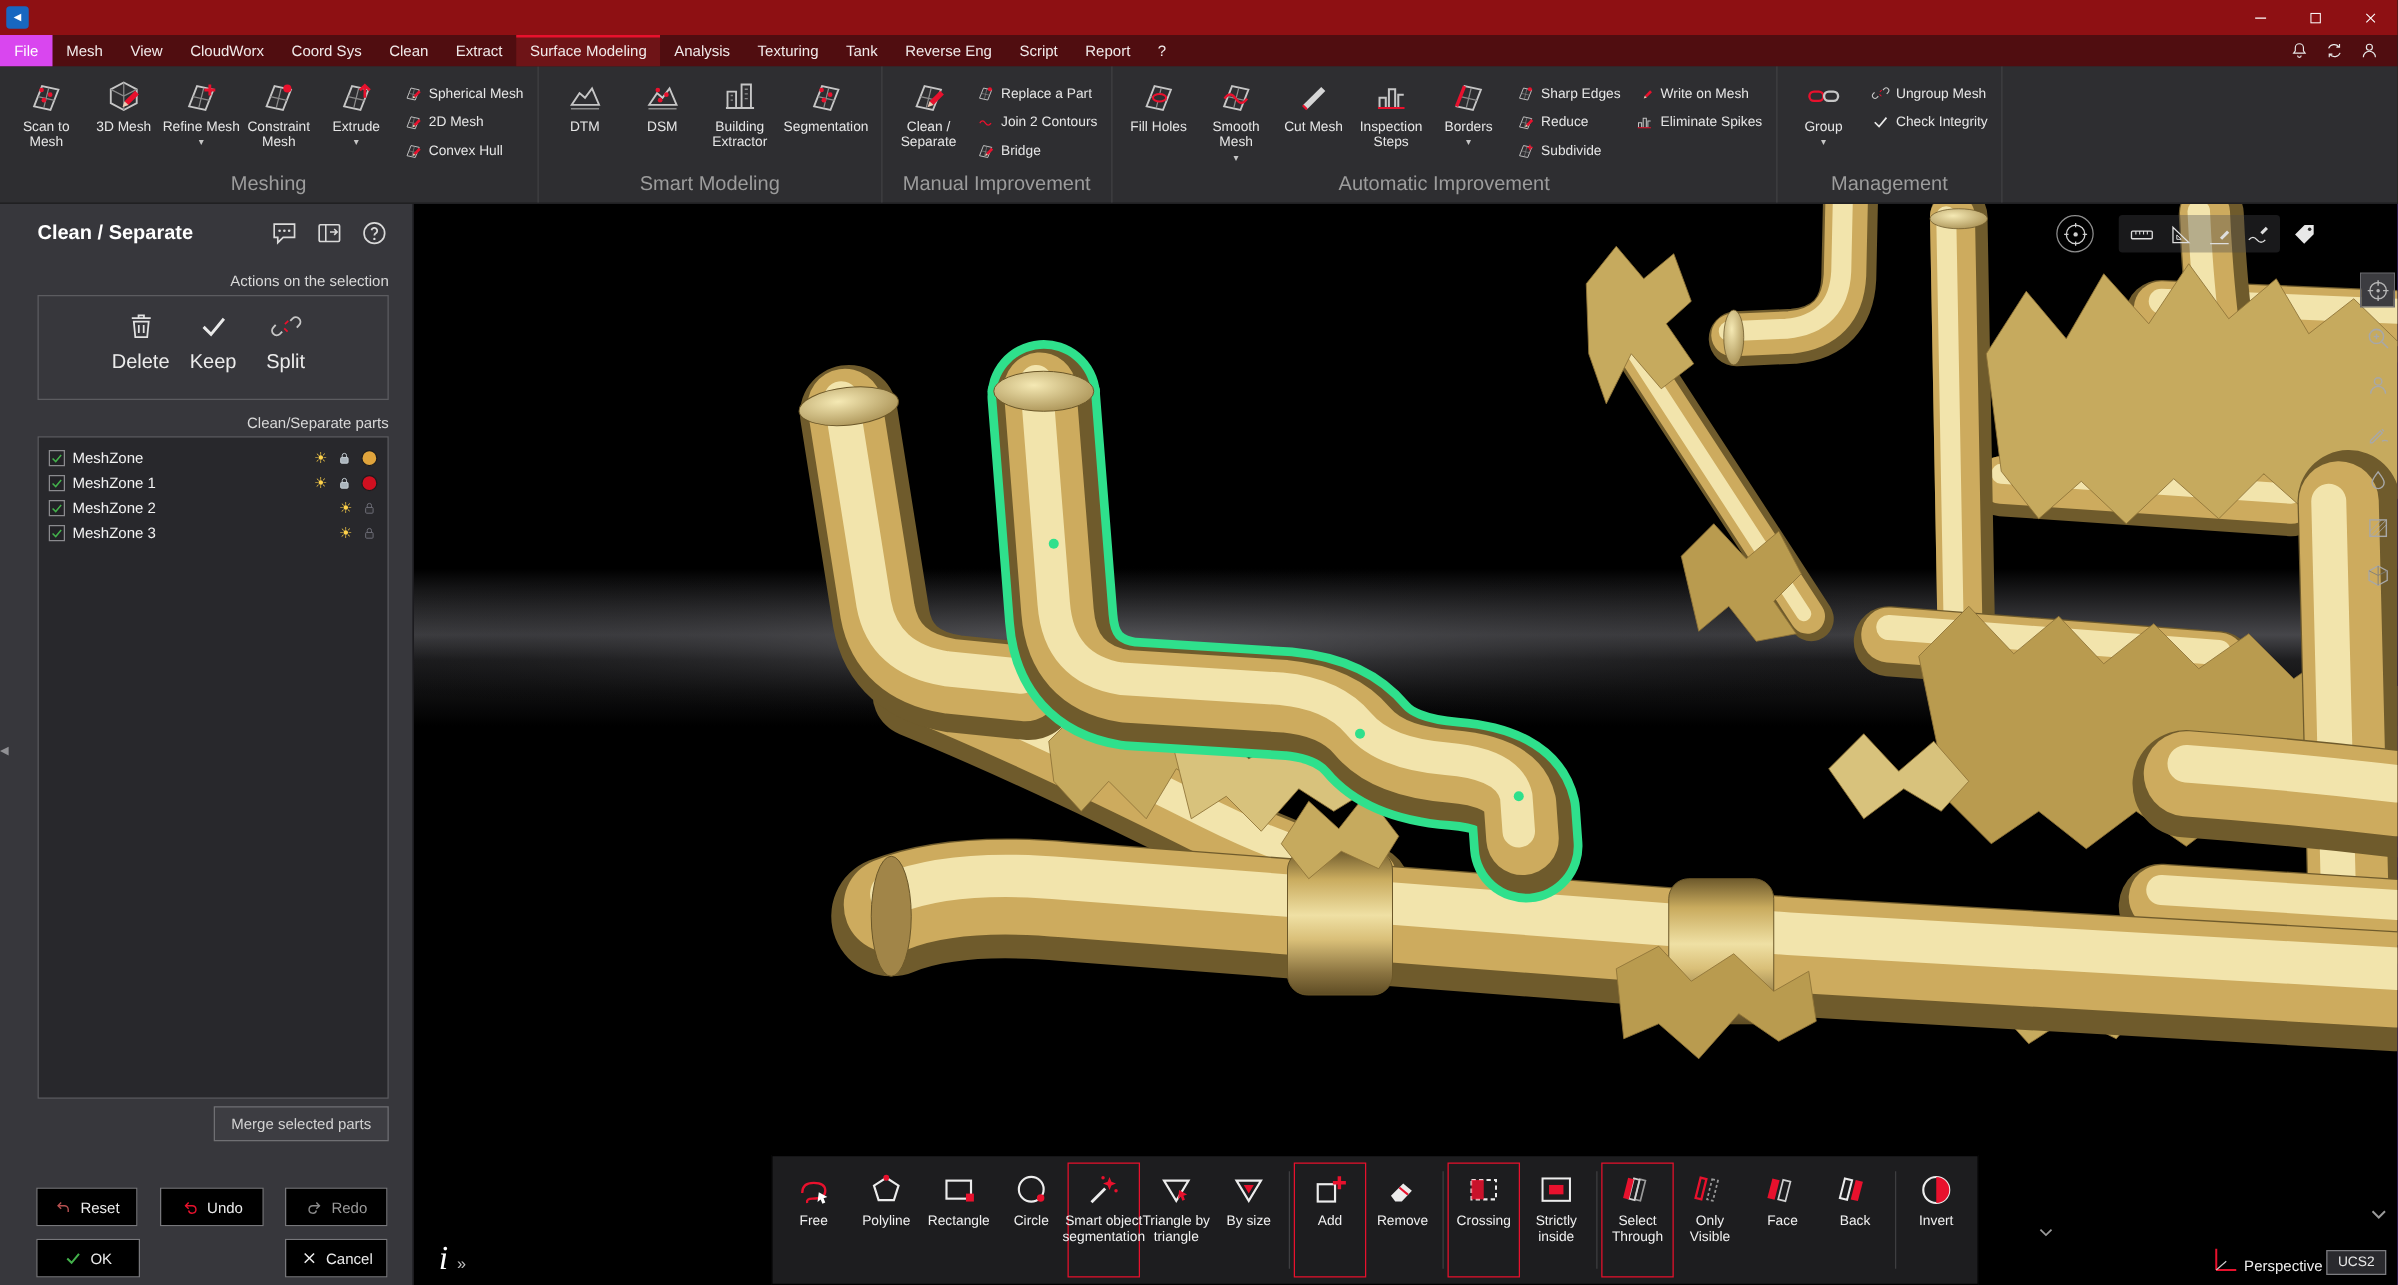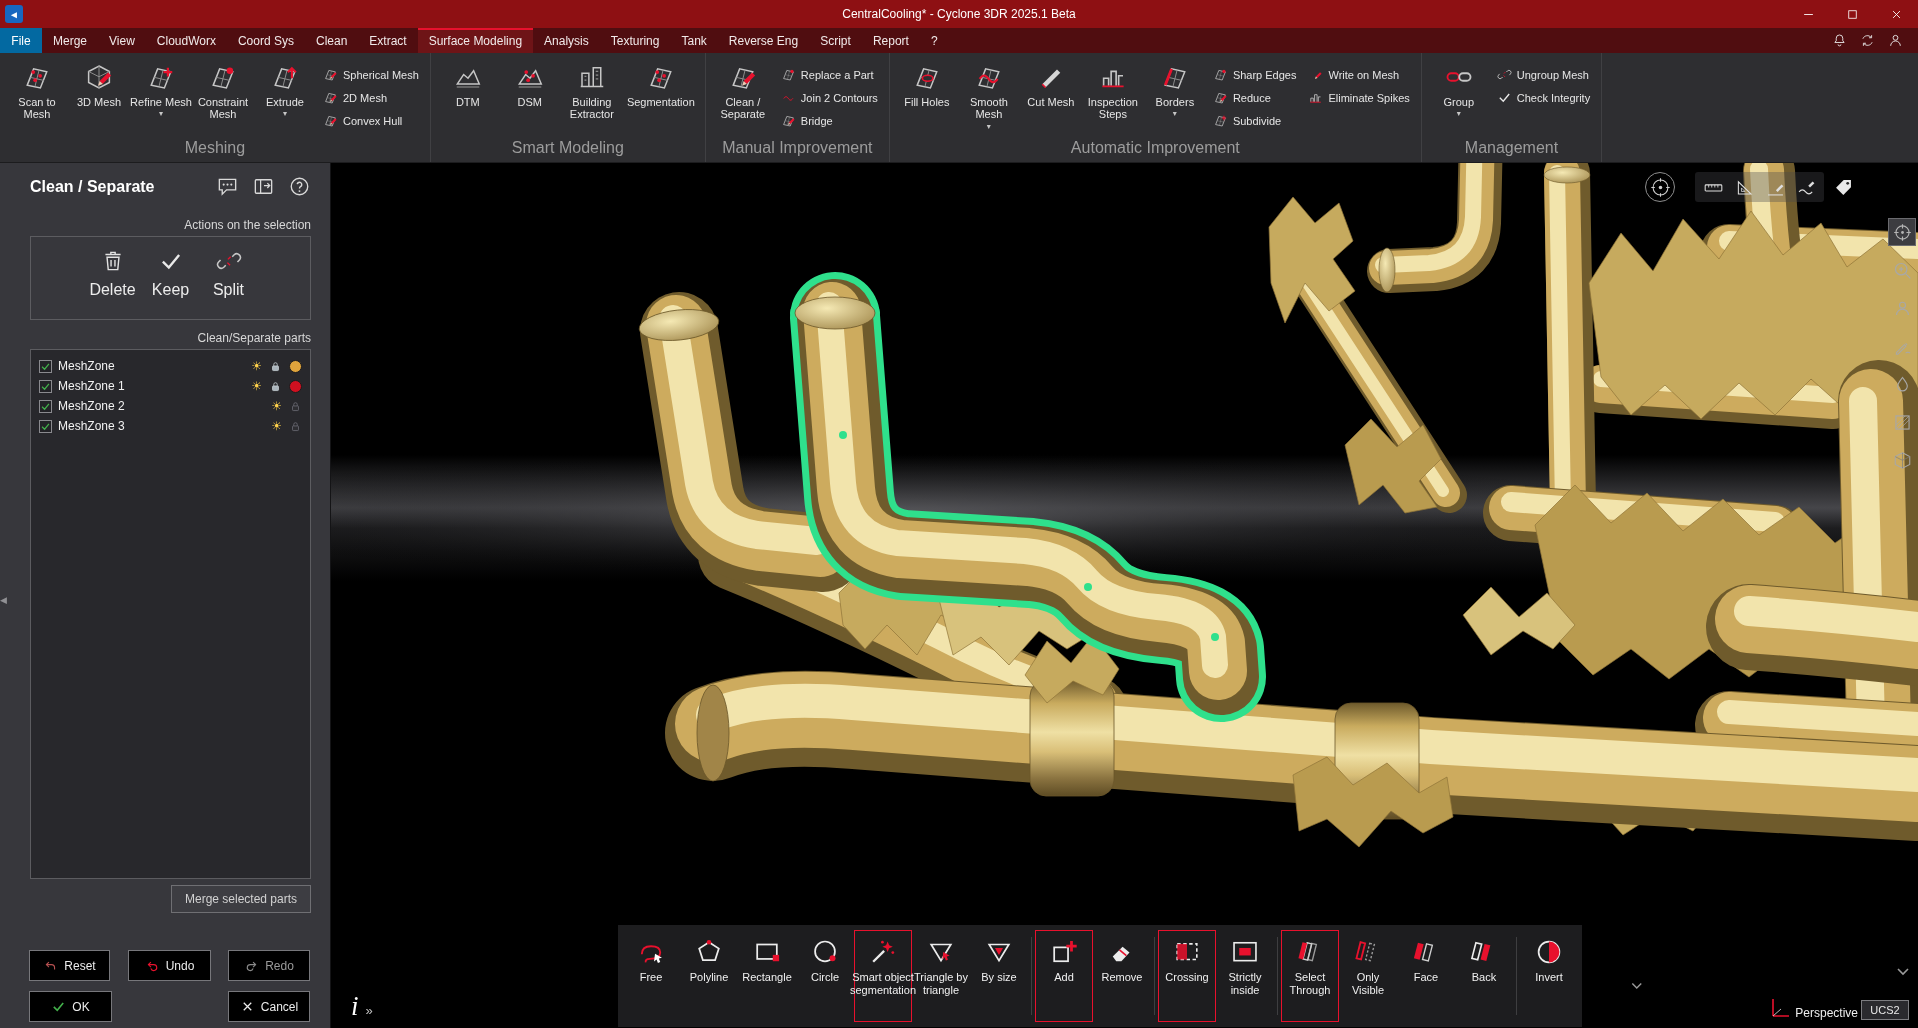--- a/index.html
+++ b/index.html
@@ -11,21 +11,21 @@
   
   .titlebar{position:absolute;left:0;top:0;width:100%;height:28px;background:#8e1013;display:flex;align-items:center;z-index:30}
   .app-icon{width:18px;height:18px;margin-left:5px;background:#1867c0;border-radius:3px;display:flex;align-items:center;justify-content:center;color:#fff;font-size:10px}
   .wtitle{position:absolute;left:0;right:0;text-align:center;font-size:12px;color:#fff;pointer-events:none}
   .win-controls{margin-left:auto;display:flex;height:100%;position:relative;z-index:2}
   .win-btn{width:44px;height:100%;display:flex;align-items:center;justify-content:center}
   .win-btn svg{width:15px;height:15px}
 
   
   .menubar{position:absolute;top:28px;left:0;width:100%;height:25px;background:#500d10;display:flex;align-items:stretch;z-index:30}
-  .file-btn{width:42px;background:#0369a1;color:#fff;font-size:12px;display:flex;align-items:center;justify-content:center}
+  .file-btn{width:42px;background:#d946ef;color:#fff;font-size:12px;display:flex;align-items:center;justify-content:center}
   .mtab{padding:0 11px;font-size:12px;color:#f1eaea;display:flex;align-items:center;white-space:nowrap}
   .mtab.sel{background:#6e1417;box-shadow:inset 0 2px 0 #e8112d}
   .menubar-right{margin-left:auto;display:flex;align-items:center;gap:11px;padding-right:14px}
   .mb-ic{width:17px;height:17px}
 
   
   .ribbon{position:absolute;top:53px;left:0;width:100%;height:110px;background:#2e2e31;border-bottom:1px solid #1c1c1e;display:flex;z-index:25}
   .rgroup{display:flex;flex-direction:column;border-right:1px solid #404043}
   .ritems{flex:1;display:flex;align-items:flex-start;padding:5px 6px 0}
   .rlarge{width:62px;display:flex;flex-direction:column;align-items:center;padding-top:4px;border-radius:3px}
@@ -347,21 +347,20 @@
         <path d="M9.5 6.5 5.5 10.5l4 4" fill="none" stroke="#b65050" stroke-width="1.8"></path>
         <path d="M5.5 10.5h8a5 5 0 0 1 5 5v3" fill="none" stroke="#b65050" stroke-width="1.8"></path>
       </g>
   </defs>
 </svg>
 
 <div id="app">
 
   <div class="titlebar">
     <div class="app-icon">◄</div>
-    <div class="wtitle">CentralCooling* - Cyclone 3DR 2025.1 Beta</div>
     <div class="win-controls">
       <div class="win-btn">
           <svg viewBox="0 0 24 24">
             <use href="#s-min"></use>
           </svg>
         </div>
       <div class="win-btn">
           <svg viewBox="0 0 24 24">
             <use href="#s-max"></use>
           </svg>
@@ -369,21 +368,21 @@
       <div class="win-btn">
           <svg viewBox="0 0 24 24">
             <use href="#s-close"></use>
           </svg>
         </div>
     </div>
   </div>
 
   <div class="menubar">
     <div class="file-btn">File</div>
-    <div class="mtab">Merge</div>
+    <div class="mtab">Mesh</div>
     <div class="mtab">View</div>
     <div class="mtab">CloudWorx</div>
     <div class="mtab">Coord Sys</div>
     <div class="mtab">Clean</div>
     <div class="mtab">Extract</div>
     <div class="mtab sel">Surface Modeling</div>
     <div class="mtab">Analysis</div>
     <div class="mtab">Texturing</div>
     <div class="mtab">Tank</div>
     <div class="mtab">Reverse Eng</div>

